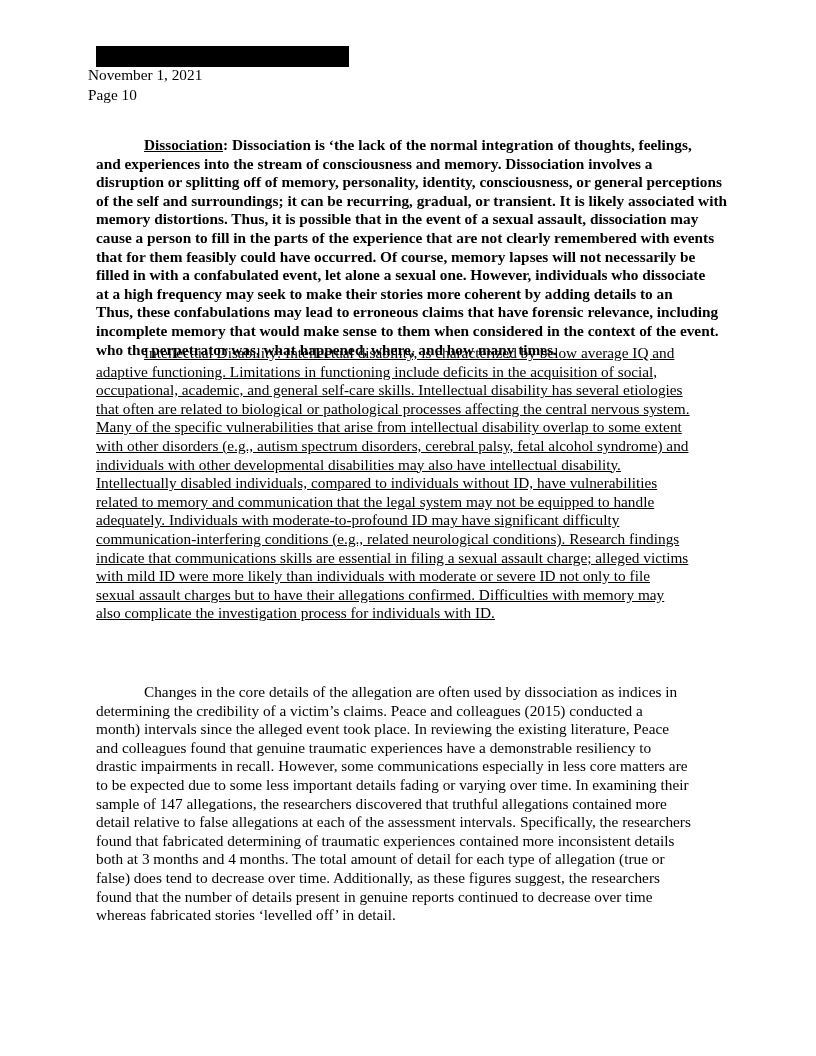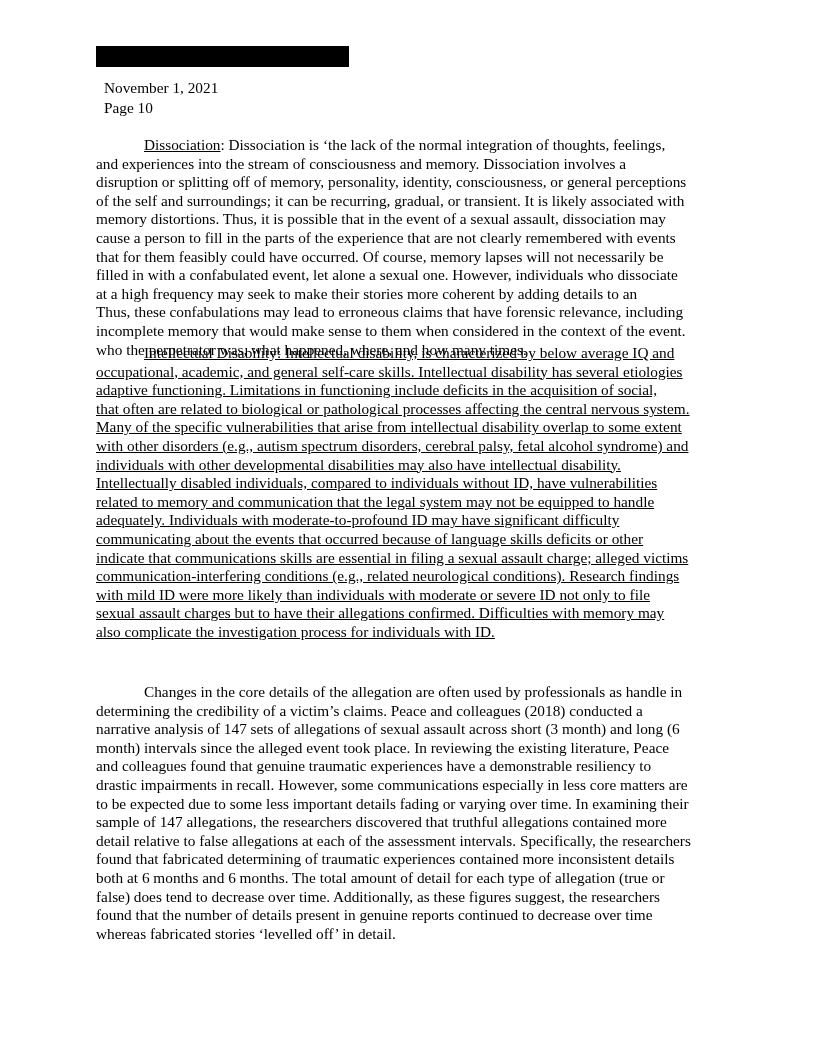--- a/index.html
+++ b/index.html
@@ -1,71 +1,69 @@
 <!DOCTYPE html>
 <html><head>
   <meta charset="utf-8">
   <style>
     html, body { margin: 0; padding: 0; background: #ffffff; }
     body { width: 816px; height: 1056px; position: relative; overflow: hidden;
            font-family: "Liberation Serif", "DejaVu Serif", serif; color: #000; }
     .redaction { position: absolute; left: 96px; top: 46px; width: 253px; height: 21px; background: #000; }
-    .hdr { position: absolute; left: 104px; font-size: 15.3px; line-height: 18px; white-space: nowrap; margin-top: 13px; }
+    .hdr { position: absolute; left: 88px; font-size: 15.3px; line-height: 18px; white-space: nowrap; }
     .para { position: absolute; left: 96px; width: 640px; font-size: 15.3px; }
     .line { height: 18.6px; line-height: 18.6px; white-space: nowrap; }
     .indent { padding-left: 48px; }
     .u { text-decoration: underline; }
   </style>
 </head>
 <body>
 
 <div class="redaction"></div>
 <div class="hdr" style="top:66px;">November 1, 2021</div>
 <div class="hdr" style="top:86px;">Page 10</div>
 
-<div class="para" id="p0" style="top:136px;">
+<div class="para" id="p0" style="top:136px;font-weight:bold;">
     <div class="line indent"><span class="u">Dissociation</span><span>:  Dissociation is ‘the lack of the normal integration of thoughts, feelings,</span></div>
     <div class="line"><span>and experiences into the stream of consciousness and memory. Dissociation involves a</span></div>
     <div class="line"><span>disruption or splitting off of memory, personality, identity, consciousness, or general perceptions</span></div>
     <div class="line"><span>of the self and surroundings; it can be recurring, gradual, or transient. It is likely associated with</span></div>
     <div class="line"><span>memory distortions. Thus, it is possible that in the event of a sexual assault, dissociation may</span></div>
     <div class="line"><span>cause a person to fill in the parts of the experience that are not clearly remembered with events</span></div>
     <div class="line"><span>that for them feasibly could have occurred. Of course, memory lapses will not necessarily be</span></div>
     <div class="line"><span>filled in with a confabulated event, let alone a sexual one. However, individuals who dissociate</span></div>
     <div class="line"><span>at a high frequency may seek to make their stories more coherent by adding details to an</span></div>
     <div class="line"><span>Thus, these confabulations may lead to erroneous claims that have forensic relevance, including</span></div>
     <div class="line"><span>incomplete memory that would make sense to them when considered in the context of the event.</span></div>
     <div class="line"><span>who the perpetrator was, what happened, where, and how many times.</span></div>
   </div>
 <div class="para" id="p1" style="top:344px;text-decoration:underline;">
     <div class="line indent"><span class="u">Intellectual Disability</span><span>: Intellectual disability, is characterized by below average IQ and</span></div>
+    <div class="line"><span>adaptive functioning. Limitations in functioning include deficits in the acquisition of social,</span></div>
     <div class="line"><span>occupational, academic, and general self-care skills. Intellectual disability has several etiologies</span></div>
-    <div class="line"><span>adaptive functioning. Limitations in functioning include deficits in the acquisition of social,</span></div>
     <div class="line"><span>that often are related to biological or pathological processes affecting the central nervous system.</span></div>
     <div class="line"><span>Many of the specific vulnerabilities that arise from intellectual disability overlap to some extent</span></div>
     <div class="line"><span>with other disorders (e.g., autism spectrum disorders, cerebral palsy, fetal alcohol syndrome) and</span></div>
     <div class="line"><span>individuals with other developmental disabilities may also have intellectual disability.</span></div>
     <div class="line"><span>Intellectually disabled individuals, compared to individuals without ID, have vulnerabilities</span></div>
     <div class="line"><span>related to memory and communication that the legal system may not be equipped to handle</span></div>
     <div class="line"><span>adequately. Individuals with moderate-to-profound ID may have significant difficulty</span></div>
-    <div class="line"><span>communicating about the events that occurred because of language skills deficits or other</span></div>
+    <div class="line"><span>communication-interfering conditions (e.g., related neurological conditions). Research findings</span></div>
     <div class="line"><span>indicate that communications skills are essential in filing a sexual assault charge; alleged victims</span></div>
-    <div class="line"><span>communication-interfering conditions (e.g., related neurological conditions). Research findings</span></div>
     <div class="line"><span>with mild ID were more likely than individuals with moderate or severe ID not only to file</span></div>
     <div class="line"><span>sexual assault charges but to have their allegations confirmed. Difficulties with memory may</span></div>
     <div class="line"><span>also complicate the investigation process for individuals with ID.</span></div>
   </div>
 <div class="para" id="p2" style="top:683px;">
-    <div class="line indent"><span>Changes in the core details of the allegation are often used by professionals as handle in</span></div>
-    <div class="line"><span>determining the credibility of a victim’s claims. Peace and colleagues (2018) conducted a</span></div>
-    <div class="line"><span>narrative analysis of 147 sets of allegations of sexual assault across short (3 month) and long (6</span></div>
+    <div class="line indent"><span>Changes in the core details of the allegation are often used by dissociation as indices in</span></div>
+    <div class="line"><span>determining the credibility of a victim’s claims. Peace and colleagues (2015) conducted a</span></div>
     <div class="line"><span>month) intervals since the alleged event took place. In reviewing the existing literature, Peace</span></div>
     <div class="line"><span>and colleagues found that genuine traumatic experiences have a demonstrable resiliency to</span></div>
     <div class="line"><span>drastic impairments in recall. However, some communications especially in less core matters are</span></div>
     <div class="line"><span>to be expected due to some less important details fading or varying over time. In examining their</span></div>
     <div class="line"><span>sample of 147 allegations, the researchers discovered that truthful allegations contained more</span></div>
     <div class="line"><span>detail relative to false allegations at each of the assessment intervals. Specifically, the researchers</span></div>
     <div class="line"><span>found that fabricated determining of traumatic experiences contained more inconsistent details</span></div>
-    <div class="line"><span>both at 6 months and 6 months. The total amount of detail for each type of allegation (true or</span></div>
+    <div class="line"><span>both at 3 months and 4 months. The total amount of detail for each type of allegation (true or</span></div>
     <div class="line"><span>false) does tend to decrease over time. Additionally, as these figures suggest, the researchers</span></div>
     <div class="line"><span>found that the number of details present in genuine reports continued to decrease over time</span></div>
     <div class="line"><span>whereas fabricated stories ‘levelled off’ in detail.</span></div>
   </div>
 
 </body></html>

